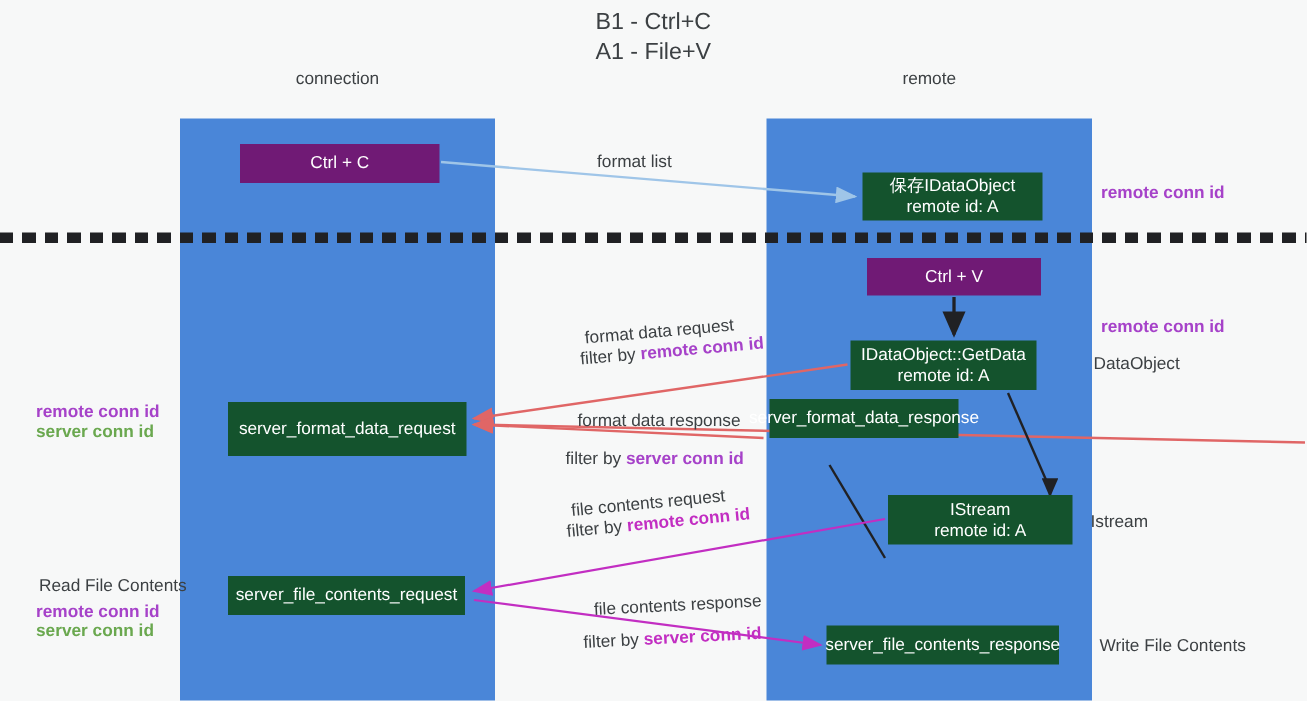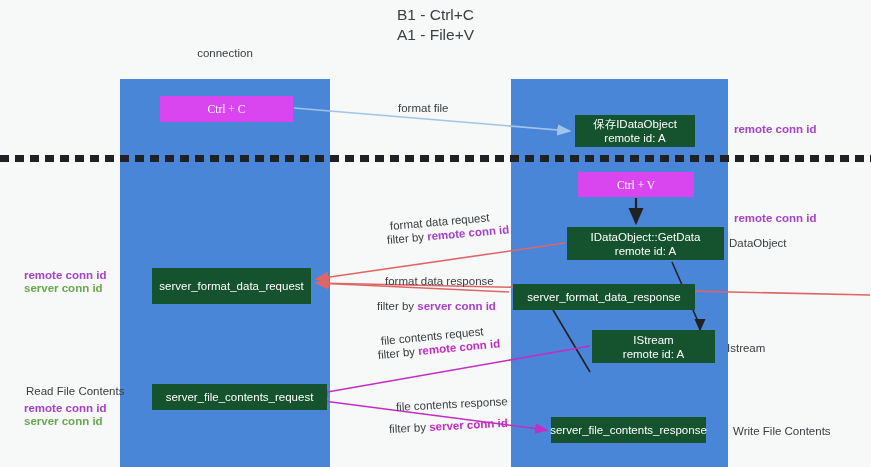--- a/index.html
+++ b/index.html
@@ -38,32 +38,32 @@
       #202124 0px,#202124 9px,transparent 9px,transparent 15px);
   }
 
   
   .node{
     position:absolute;display:flex;flex-direction:column;
     align-items:center;justify-content:center;
     color:#fff;font-size:11.5px;line-height:14px;text-align:center;
     box-sizing:border-box;
   }
-  .node.green{background:#d946ef;font-family:Liberation Serif, serif;}
+  .node.green{background:#701a75;}
   .node.orange{background:#14532d;}
   .node span{display:block;white-space:nowrap;}
 
   #n-ctrlc{left:160px;top:96px;width:133px;height:26px;}
   #n-idataobject{left:575px;top:115px;width:120px;height:32px;}
   #n-ctrlv{left:578px;top:172px;width:116px;height:25px;}
-  #n-getdata{left:567px;top:227px;width:157px;height:33px;align-items:center;}
+  #n-getdata{left:567px;top:227px;width:124px;height:33px;align-items:center;}
   #n-sfdreq{left:152px;top:268px;width:159px;height:36px;}
-  #n-sfdresp{left:513px;top:284px;width:182px;height:26px;}
+  #n-sfdresp{left:513px;top:266px;width:126px;height:26px;}
   #n-istream{left:592px;top:330px;width:123px;height:33px;}
-  #n-sfcreq{left:152px;top:384px;width:175px;height:26px;}
+  #n-sfcreq{left:152px;top:384px;width:158px;height:26px;}
   #n-sfcresp{left:551px;top:417px;width:155px;height:26px;}
 
   
   .lbl{position:absolute;font-size:11.5px;line-height:15px;color:#3c4043;white-space:nowrap;}
   .lbl.purple{color:#a642c9;font-weight:bold;}
   .lbl.green-t{color:#6aa84f;font-weight:bold;}
   .lbl .purple-i{color:#a642c9;font-weight:bold;}
   .lbl .magenta-i{color:#c22ec2;font-weight:bold;}
 
   #lbl-formatlist{left:398px;top:101px;}
@@ -101,20 +101,21 @@
 
   <div id="title">
     <div>B1 - Ctrl+C</div>
     <div>A1 - File+V</div>
   </div>
 
   <div class="lane-head" id="head-b1">
     <span class="l2">connection</span>
   </div>
   <div class="lane-head" id="head-a1">
+    <span class="l2">remote</span>
   </div>
 
   <svg id="arrows" viewBox="0 0 871 467">
     <defs>
       <marker id="ar-blue" markerWidth="9" markerHeight="7" refX="8" refY="3.5" orient="auto">
         <polygon points="0 0, 9 3.5, 0 7" fill="#9fc5e8"></polygon>
       </marker>
       <marker id="ar-black" markerWidth="8" markerHeight="7" refX="7" refY="3.5" orient="auto">
         <polygon points="0 0, 8 3.5, 0 7" fill="#202124"></polygon>
       </marker>
@@ -178,21 +179,21 @@
   </div>
 
   <div class="node orange" id="n-sfcreq">
     <span>server_file_contents_request</span>
   </div>
 
   <div class="node orange" id="n-sfcresp">
     <span>server_file_contents_response</span>
   </div>
 
-  <div class="lbl" id="lbl-formatlist">format file</div>
+  <div class="lbl" id="lbl-formatlist">format list</div>
 
   <div class="lbl slant" id="lbl-fdreq">format data request</div>
   <div class="lbl slant" id="lbl-fdreq2"><span>filter by </span><span class="purple-i">remote conn id</span></div>
 
   <div class="lbl" id="lbl-fdresp">format data response</div>
   <div class="lbl" id="lbl-fdresp2"><span>filter by </span><span class="purple-i">server conn id</span></div>
 
   <div class="lbl slant" id="lbl-fcreq">file contents request</div>
   <div class="lbl slant" id="lbl-fcreq2"><span>filter by </span><span class="magenta-i">remote conn id</span></div>
 

